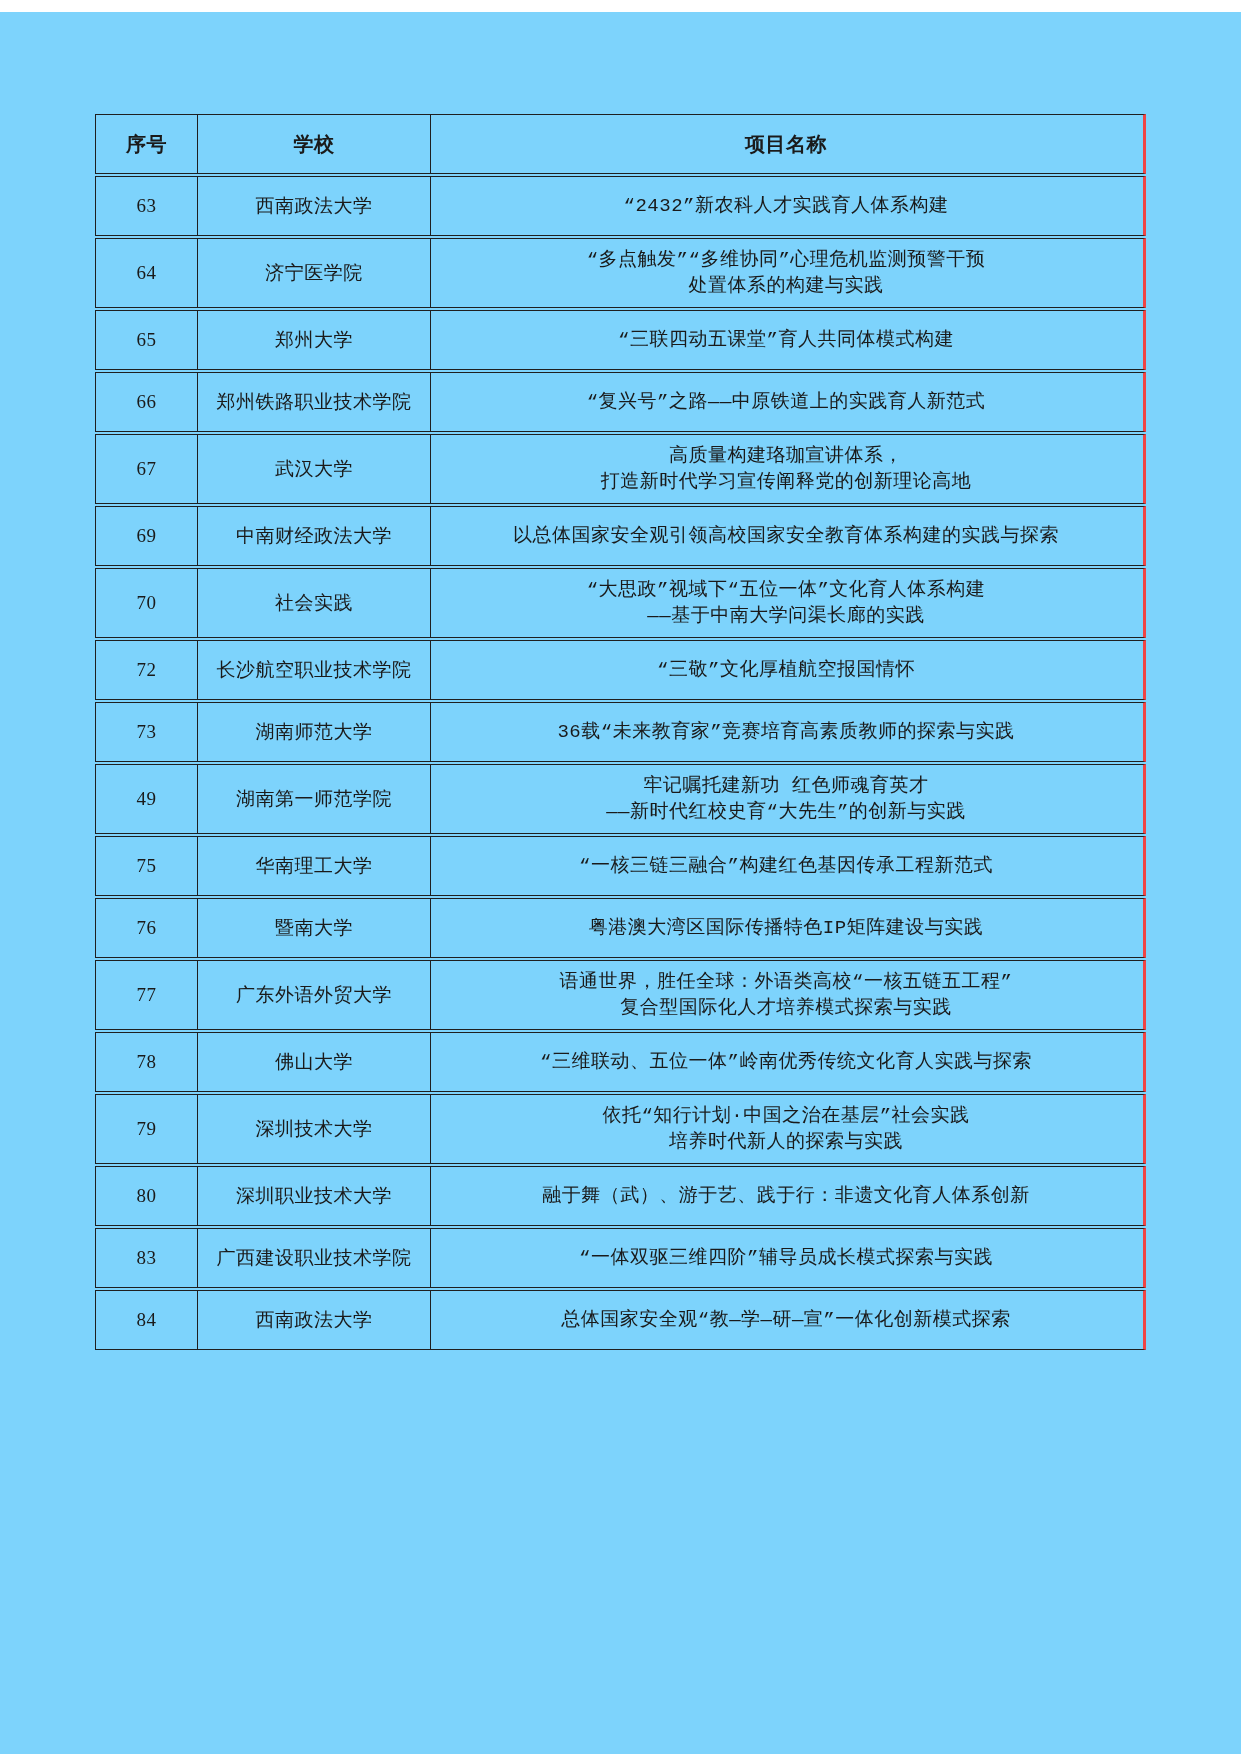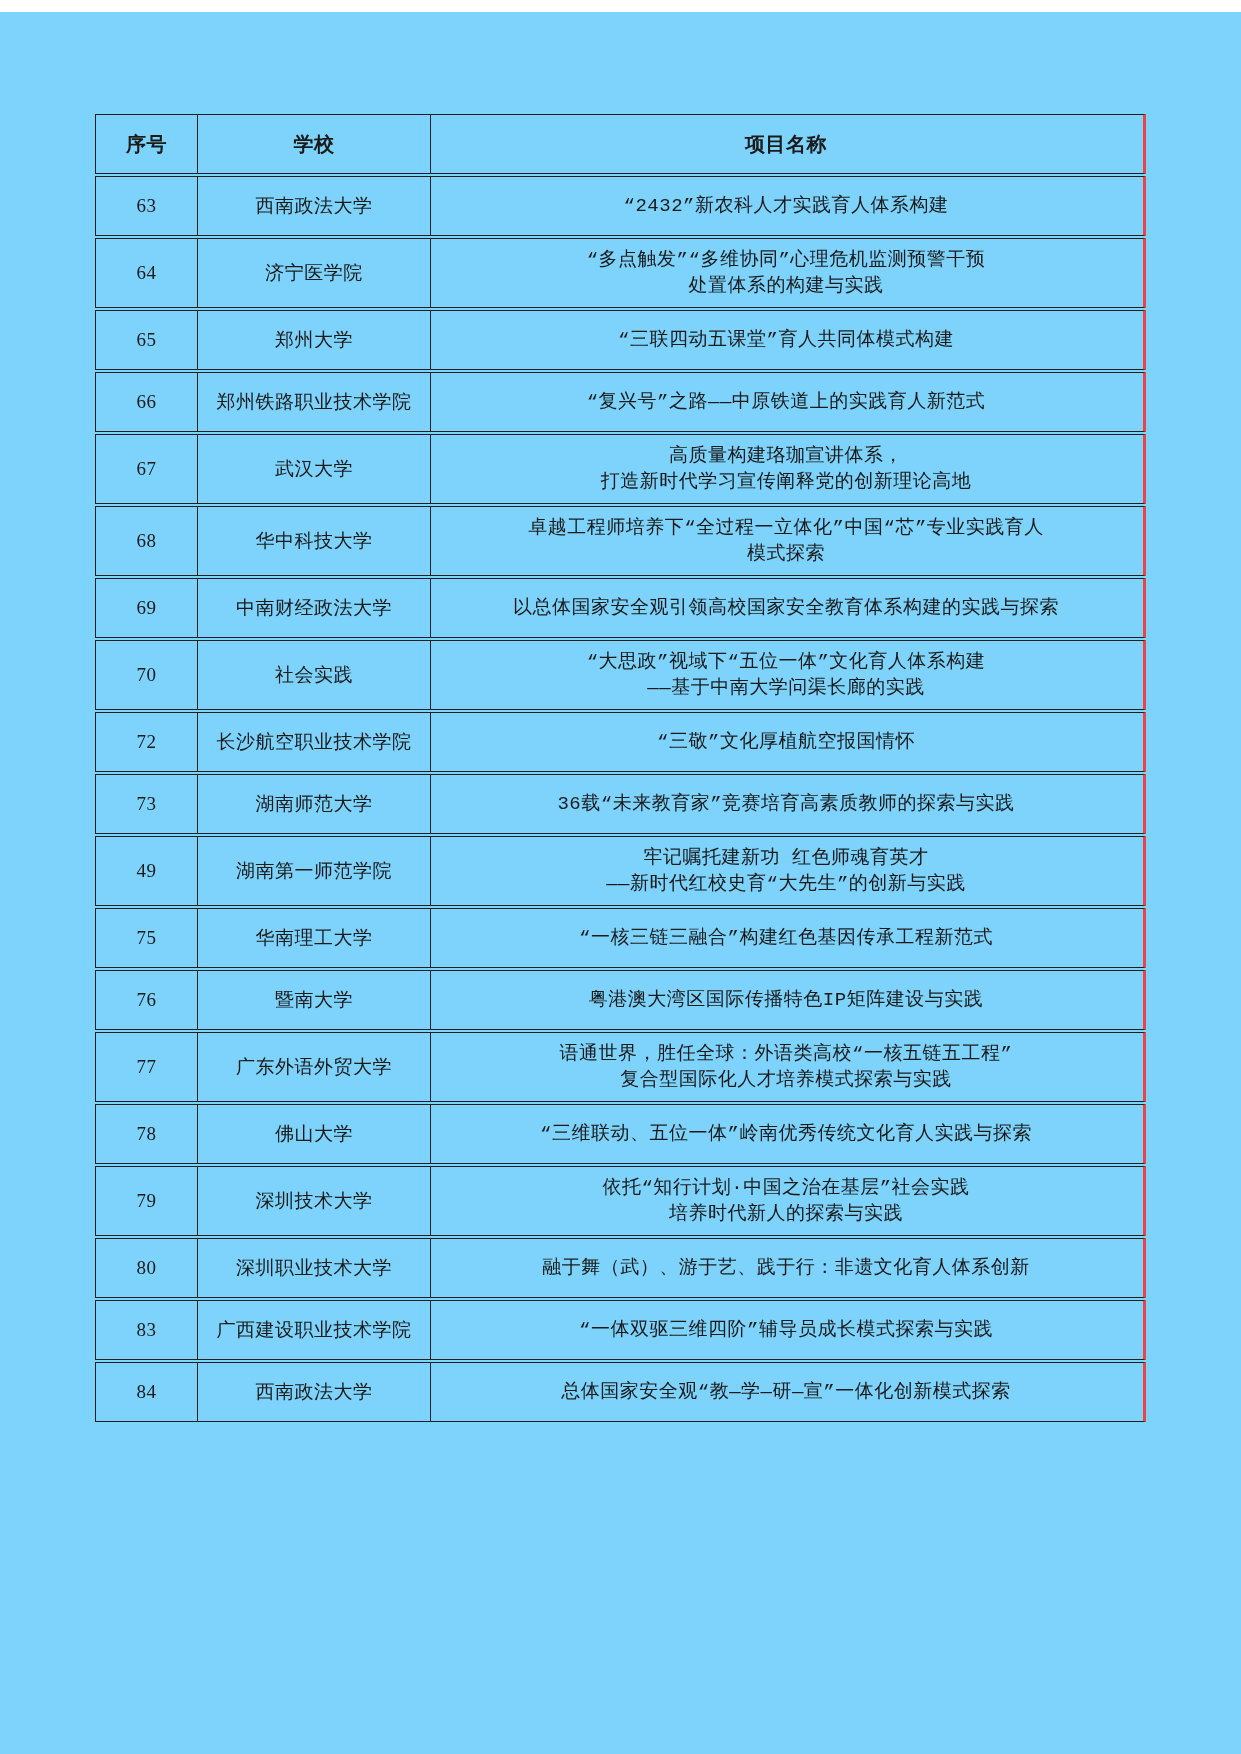--- a/index.html
+++ b/index.html
@@ -95,26 +95,20 @@
         <td>郑州铁路职业技术学院</td>
         <td class="project">“复兴号”之路——中原铁道上的实践育人新范式</td>
       </tr>
       <tr>
         <td class="no">67</td>
         <td>武汉大学</td>
         <td class="project">高质量构建珞珈宣讲体系，
 打造新时代学习宣传阐释党的创新理论高地</td>
       </tr>
       <tr>
-        <td class="no">68</td>
-        <td>华中科技大学</td>
-        <td class="project">卓越工程师培养下“全过程一立体化”中国“芯”专业实践育人
-模式探索</td>
-      </tr>
-      <tr>
         <td class="no">69</td>
         <td>中南财经政法大学</td>
         <td class="project">以总体国家安全观引领高校国家安全教育体系构建的实践与探索</td>
       </tr>
       <tr>
         <td class="no">70</td>
         <td>社会实践</td>
         <td class="project">“大思政”视域下“五位一体”文化育人体系构建
 ——基于中南大学问渠长廊的实践</td>
       </tr>

